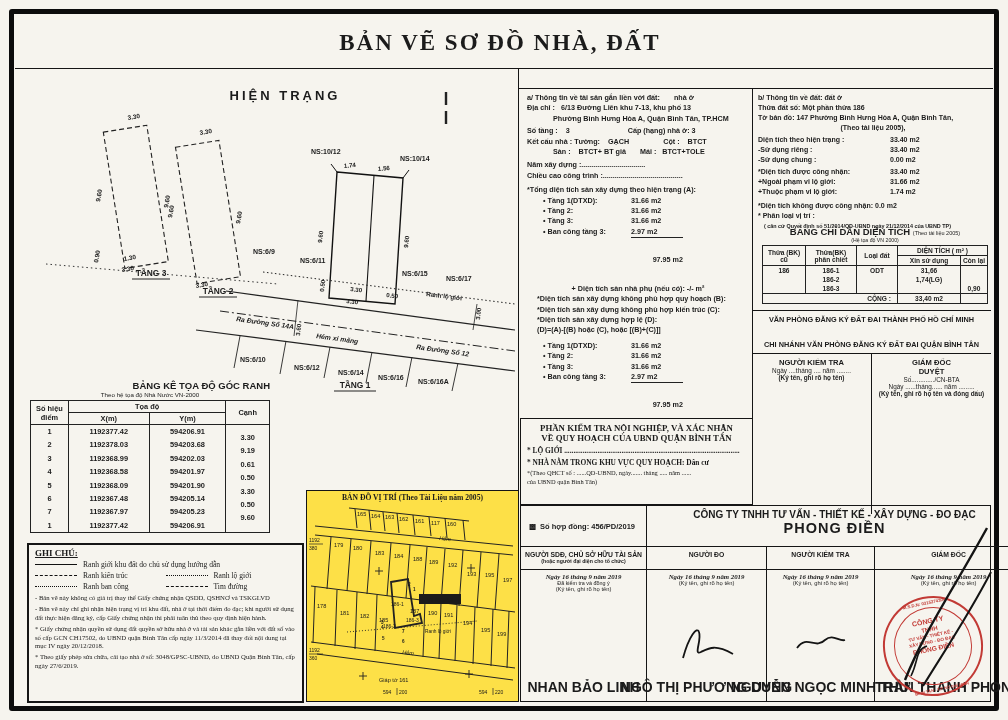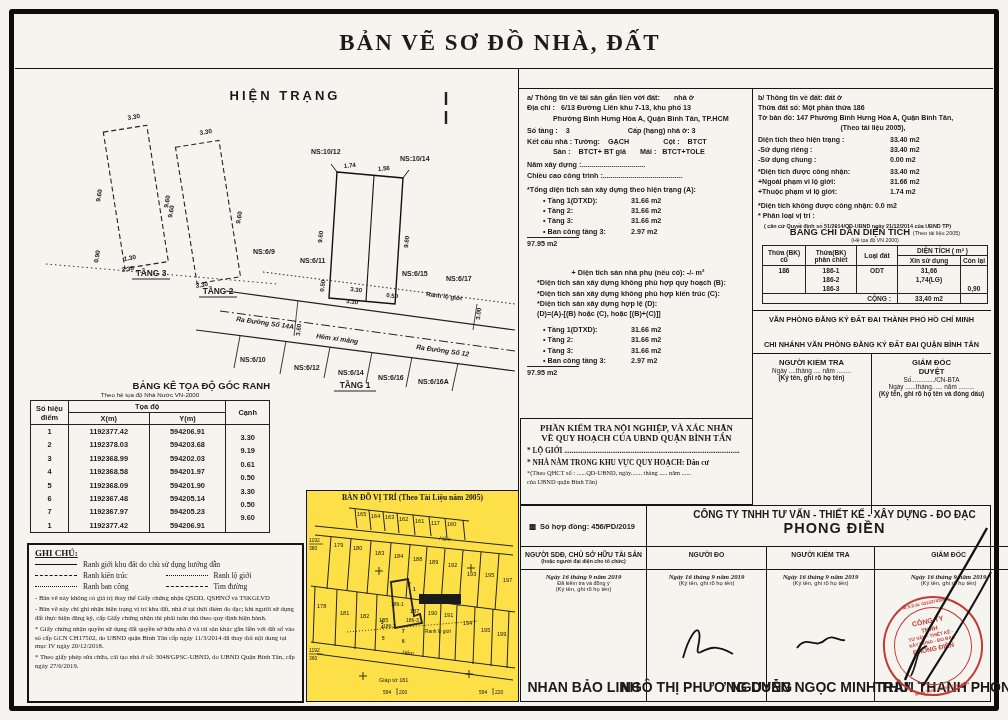--- a/index.html
+++ b/index.html
@@ -14,21 +14,21 @@
   
   .col-a{left:527px;top:93px;width:222px;font-size:7.2px;font-weight:bold;line-height:10.4px;}
   .col-b{left:758px;top:93px;width:230px;font-size:7px;font-weight:bold;line-height:10px;}
   .r{display:flex;}
   .lab-a{white-space:nowrap;}
   .gap{display:inline-block;width:14px;}
   .ind1{margin-left:10px;}
   .ind2{margin-left:26px;}
   .frow{display:flex;margin-left:16px;}
   .frow .fl{width:88px;}
-  .tot{border-top:1px solid #222;width:52px;text-align:left;padding-top:1px;}
+  .tot{margin-left:104px;border-top:1px solid #222;width:52px;text-align:right;padding-top:17px;}
   .lrow{display:flex;}
   .lrow .ll{width:132px;}
   .small-note{font-size:5.4px;font-weight:bold;}
   
   .atab{left:762px;top:226px;width:226px;}
   .atab .t{text-align:center;font-weight:bold;font-size:9.5px;}
   .atab .t small{font-weight:normal;font-size:5.5px;}
   .atab .t2{text-align:center;font-size:5.2px;margin-bottom:2px;}
   table.grid{border-collapse:collapse;width:100%;font-size:6.6px;font-weight:bold;}
   table.grid th,table.grid td{border:1px solid #222;padding:1px 2px;text-align:center;}

